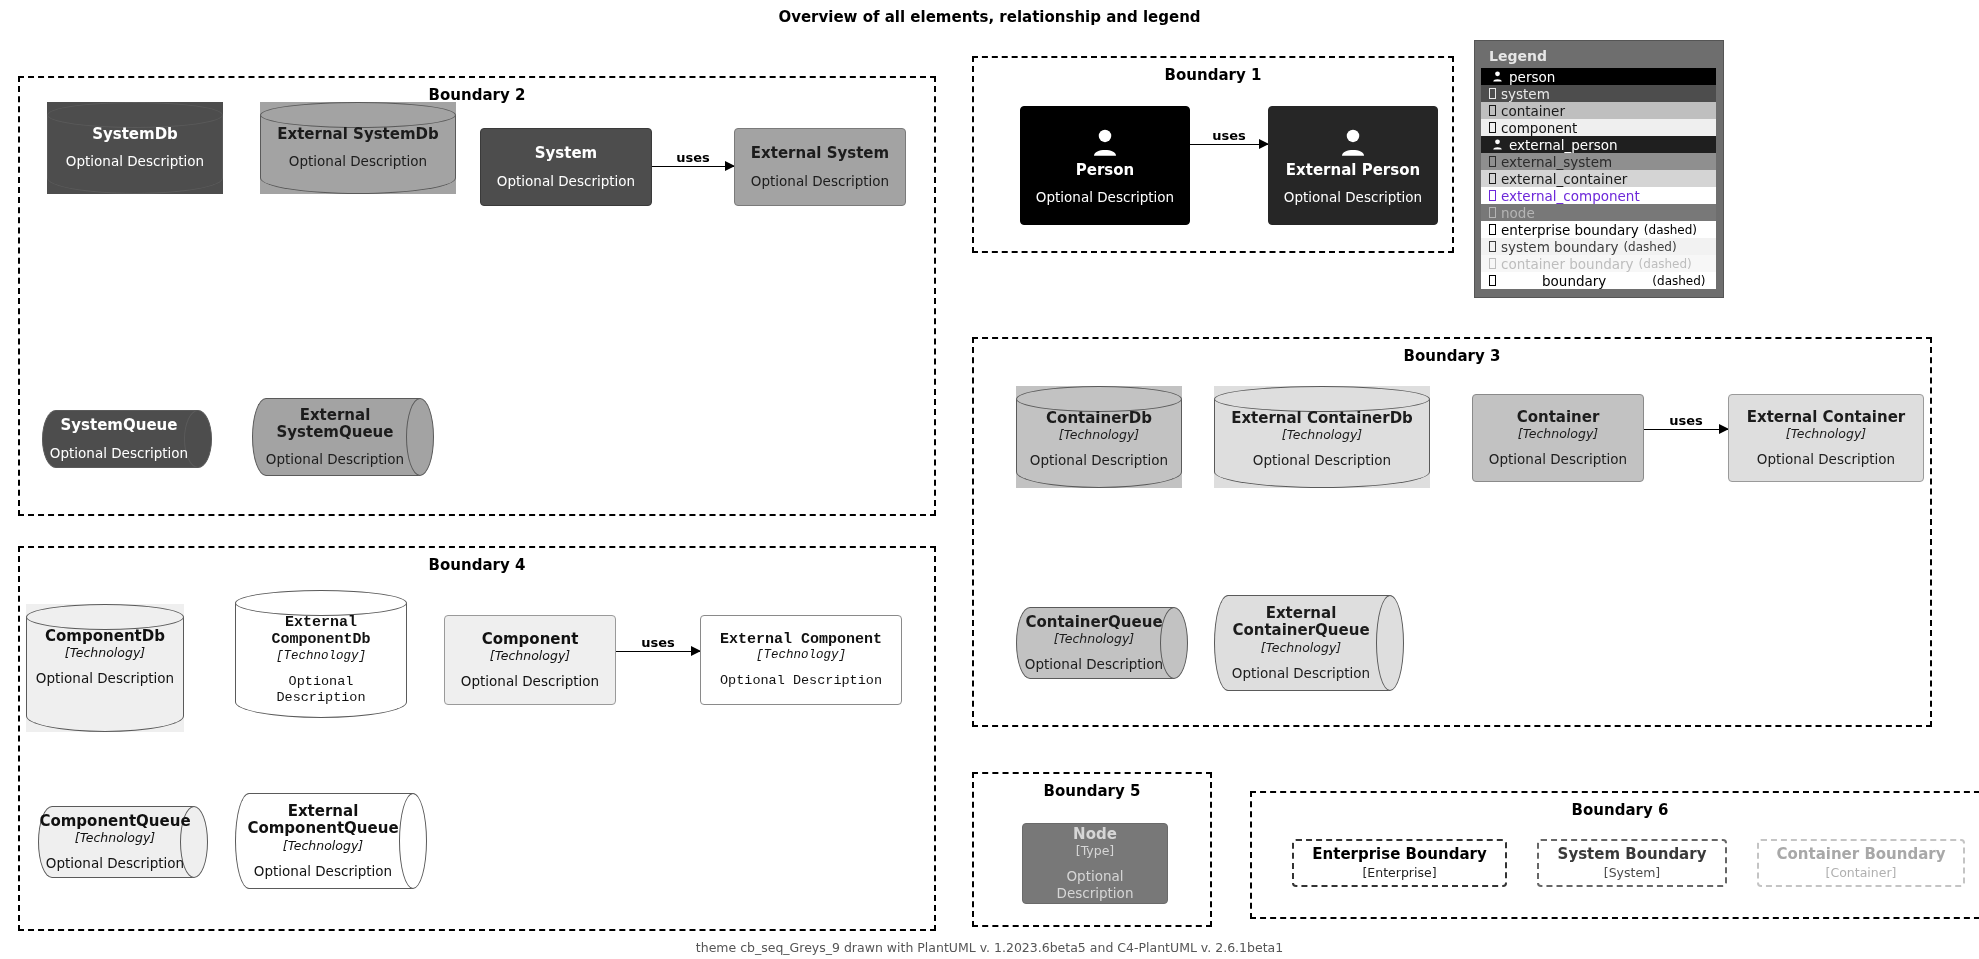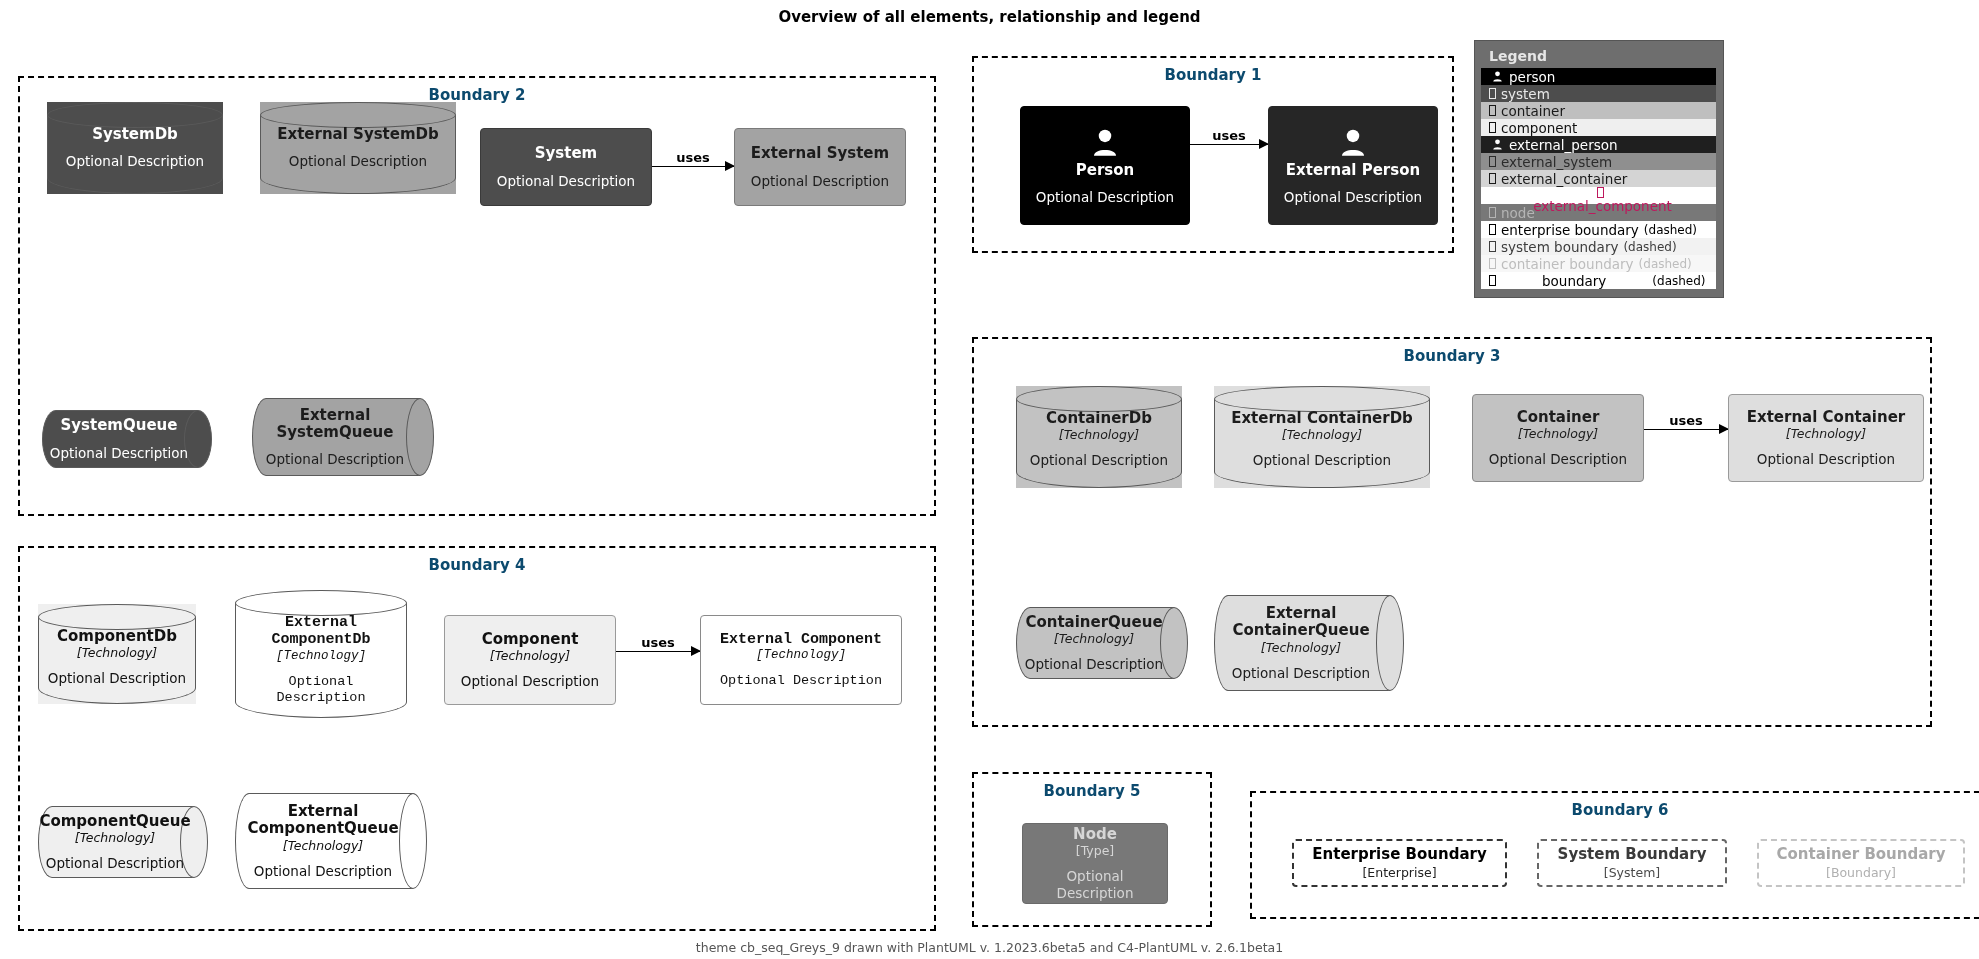--- a/index.html
+++ b/index.html
@@ -22,21 +22,21 @@
   }
 
   
   .boundary {
     position: absolute;
     border: 2px dashed #000;
     background: transparent;
   }
   .boundary > .b-label {
     position: absolute; left: 0; right: 0; top: 8px;
-    text-align: center; font-size: 15px; font-weight: bold; color: #0c4a6e;
+    text-align: center; font-size: 15px; font-weight: bold; color: #000000;
   }
 
   
   .node {
     position: absolute;
     border: 1px solid #5a5a5a;
     border-radius: 4px;
     display: flex; flex-direction: column;
     align-items: center; justify-content: center;
     text-align: center;
@@ -155,21 +155,21 @@
   }
   .legend .lg-suffix { font-size: 12px; margin-left: 5px; }
 
   .lg-person      { background:#000000; color:#ffffff; }
   .lg-system      { background:#4d4d4d; color:#e8e8e8; }
   .lg-container   { background:#bfbfbf; color:#1a1a1a; }
   .lg-component   { background:#efefef; color:#111111; }
   .lg-extperson   { background:#1f1f1f; color:#ffffff; }
   .lg-extsystem   { background:#8f8f8f; color:#2b2b2b; }
   .lg-extcontainer{ background:#d4d4d4; color:#1a1a1a; }
-  .lg-extcomponent{ background:#ffffff; color:#be185d;flex-direction:column; }
+  .lg-extcomponent{ background:#ffffff; color:#6d28d9; }
   .lg-node        { background:#787878; color:#b5b5b5; }
   .lg-eb          { background:#ffffff; color:#000000; }
   .lg-sb          { background:#f2f2f2; color:#3d3d3d; }
   .lg-cb          { background:#f7f7f7; color:#bdbdbd; }
   .lg-b           { background:#ffffff; color:#000000;gap:41px; }
 
   .person-icon { display:block; margin: 0 auto 2px auto; }
 </style>
 </head>
 <body>
@@ -230,21 +230,21 @@
       <div class="q-text" style="color:#1c1c1c;">
         <div class="n-title">External SystemQueue</div>
         <div class="n-desc">Optional Description</div>
       </div>
     </div>
   </div>
 
   <div class="boundary" style="left:18px; top:546px; width:918px; height:385px;">
     <div class="b-label">Boundary 4</div>
 
-    <div class="db fill-component" style="left:18px; top:56px; width:158px; height:100px;">
+    <div class="db fill-component" style="left:6px; top:56px; width:158px; height:128px;">
       <div class="db-body fill-component"></div>
       <div class="db-top fill-component"></div>
       <div class="db-text">
         <div class="n-title">ComponentDb</div>
         <div class="n-tech">[Technology]</div>
         <div class="n-desc">Optional Description</div>
       </div>
     </div>
 
     <div class="db fill-extcomponent" style="left:215px; top:42px; width:172px; height:128px;">
@@ -404,21 +404,21 @@
       <div class="nb-tech">[Enterprise]</div>
     </div>
 
     <div class="nested-b nb-system" style="left:285px; top:46px; width:190px; height:48px;">
       <div class="nb-title">System Boundary</div>
       <div class="nb-tech">[System]</div>
     </div>
 
     <div class="nested-b nb-container" style="left:505px; top:46px; width:208px; height:48px;">
       <div class="nb-title">Container Boundary</div>
-      <div class="nb-tech">[Boundary]</div>
+      <div class="nb-tech">[Container]</div>
     </div>
   </div>
 
   <div class="legend" style="left:1474px; top:40px; width:250px;padding-left:6px;">
     <div class="lg-title">Legend</div>
     <div id="legend-rows">
         <div class="lg-row lg-person">
           <svg width="13" height="13" viewBox="0 0 24 24" style="margin-right: 5px; margin-left: 2px; flex: 0 0 auto;">
             <circle cx="12" cy="7" r="4.4" fill="currentColor"></circle>
             <path d="M4.2 21 C4.2 15.6 19.8 15.6 19.8 21 Z" fill="currentColor"></path>

